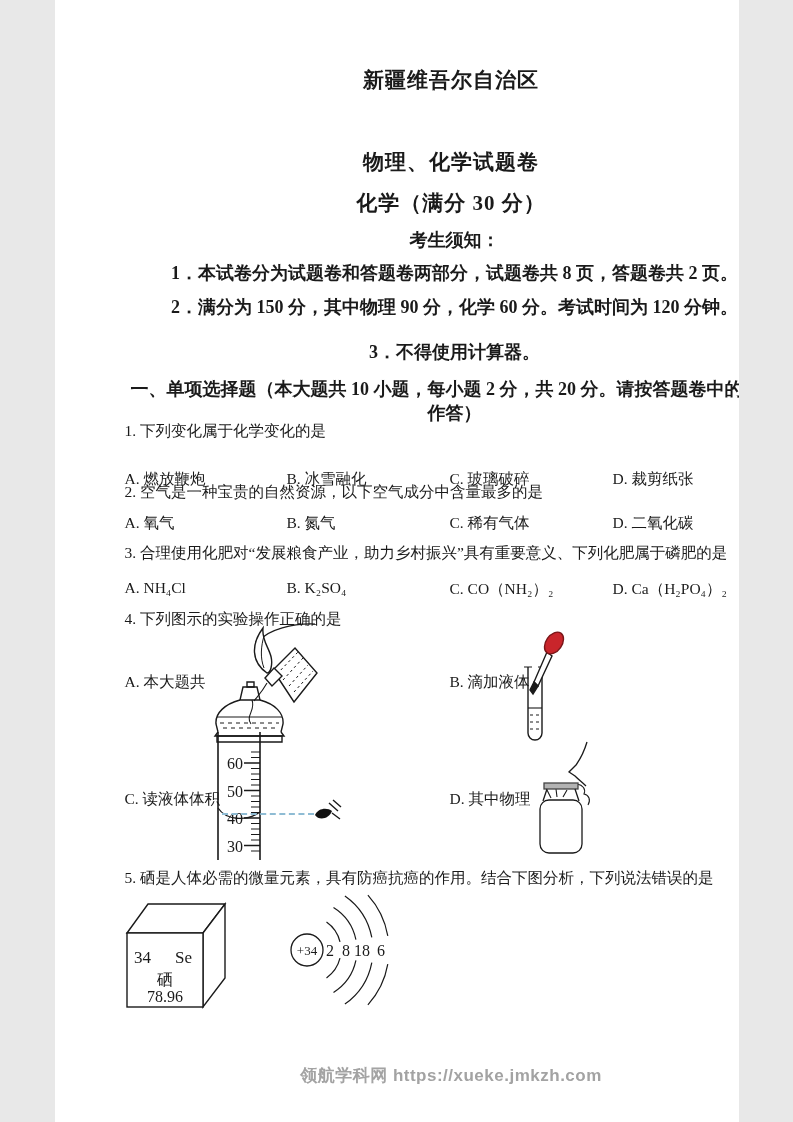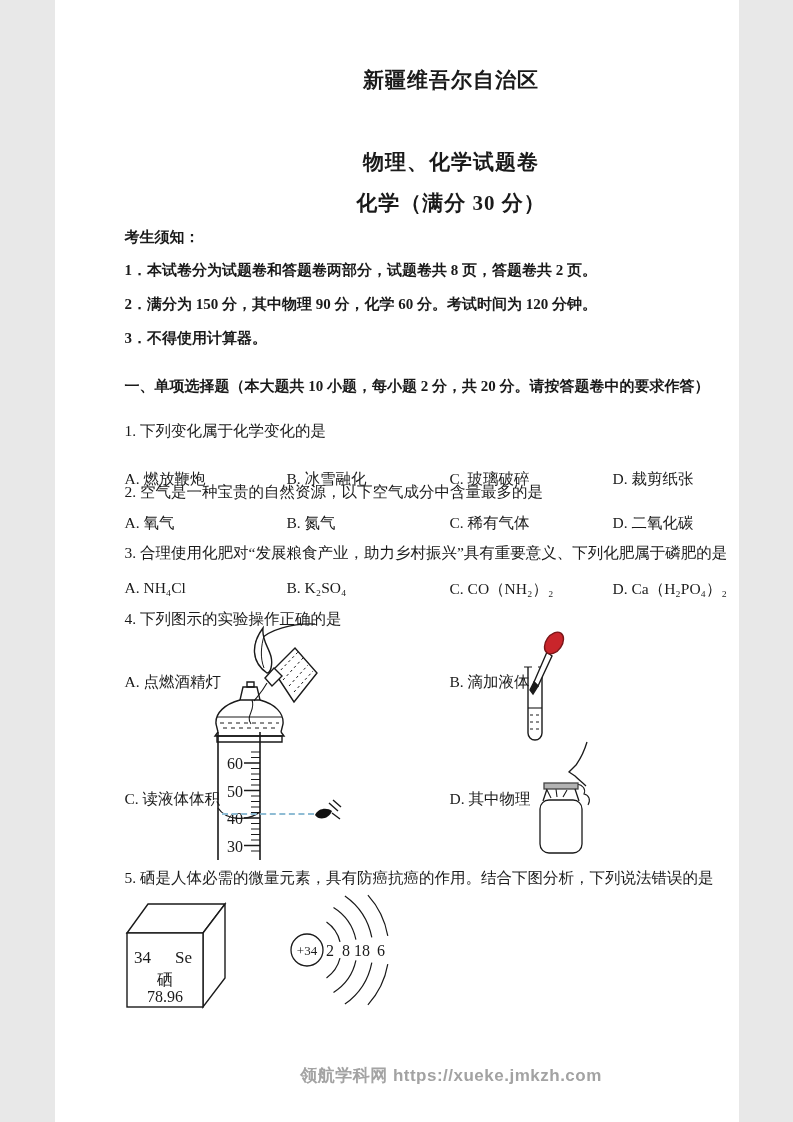--- a/index.html
+++ b/index.html
@@ -5,21 +5,21 @@
   * { margin:0; padding:0; box-sizing:border-box; }
   html,body { background:#e8e8e8; }
   .page {
     position:relative; width:684px; height:1122px; margin:0 auto;
     background:#ffffff; overflow:hidden; color:#1a1a1a;
     font-family:"Liberation Serif","DejaVu Serif",serif;
   }
   .abs { position:absolute; }
   .center { left:0; width:793px; text-align:center;font-weight:bold; }
   .title { font-size:21px; font-weight:bold; letter-spacing:1px; }
-  .boldline { left:70px; width:660px; font-size:15px; font-weight:bold; }
+  .boldline { left:70px; width:660px; font-size:18px; font-weight:bold;text-align:center; }
   .stem { left:70px; width:680px; font-size:15.5px; }
   .optrow { left:70px; width:700px; font-size:15.5px; display:grid;
             grid-template-columns:162px 163px 163px 1fr; }
   .figlabel { font-size:15.5px; }
   line, path, polygon, rect.stroke, ellipse, circle { vector-effect:non-scaling-stroke; }
   svg { display:block; }
   svg text { font-family:"Liberation Serif","DejaVu Serif",serif; fill:#1a1a1a; }
   .sightline { left:167px; top:813px; width:92px; height:0;
                border-top:2px dashed #8fbcd4; }
   .watermark { font-family:"Liberation Sans","DejaVu Sans",sans-serif;
@@ -30,21 +30,21 @@
 
 <div class="page">
 
   <div class="abs center title" style="top:66px">新疆维吾尔自治区</div>
   <div class="abs center title" style="top:148px">物理、化学试题卷</div>
   <div class="abs center title" style="top:189px">化学（满分 30 分）</div>
 
   <div class="abs boldline" style="top:228px">考生须知：</div>
   <div class="abs boldline" style="top:261px">1．本试卷分为试题卷和答题卷两部分，试题卷共 8 页，答题卷共 2 页。</div>
   <div class="abs boldline" style="top:295px">2．满分为 150 分，其中物理 90 分，化学 60 分。考试时间为 120 分钟。</div>
-  <div class="abs boldline" style="top:329px">3．不得使用计算器。</div>
+  <div class="abs boldline" style="top:340px">3．不得使用计算器。</div>
 
   <div class="abs boldline" style="top:377px">一、单项选择题（本大题共 10 小题，每小题 2 分，共 20 分。请按答题卷中的要求作答）</div>
 
   <div class="abs stem" style="top:421px">1. 下列变化属于化学变化的是</div>
   <div class="abs optrow" style="top:469px">
     <span>A. 燃放鞭炮</span>
     <span>B. 冰雪融化</span>
     <span>C. 玻璃破碎</span>
     <span>D. 裁剪纸张</span>
   </div>
@@ -60,21 +60,21 @@
   <div class="abs stem" style="top:543px">3. 合理使用化肥对“发展粮食产业，助力乡村振兴”具有重要意义、下列化肥属于磷肥的是</div>
   <div class="abs optrow" style="top:579px">
     <span>A. NH₄Cl</span>
     <span>B. K₂SO₄</span>
     <span>C. CO（NH₂）₂</span>
     <span>D. Ca（H₂PO₄）₂</span>
   </div>
 
   <div class="abs stem" style="top:609px">4. 下列图示的实验操作正确的是</div>
 
-  <div class="abs figlabel" style="left:70px;top:672px">A. 点燃酒精灯</div>
+  <div class="abs figlabel" style="left:70px;top:672px">A. 本大题共</div>
   <div class="abs figlabel" style="left:395px;top:672px">B. 滴加液体</div>
   <div class="abs figlabel" style="left:70px;top:789px">C. 读液体体积</div>
   <div class="abs figlabel" style="left:395px;top:789px">D. 其中物理</div>
 
   <svg class="abs" style="left:152px;top:620px" width="120" height="126" viewBox="0 0 120 126">
     <g fill="none" stroke="#1a1a1a" stroke-width="1.4">
 
       <path d="M 53 20 C 62 10 85 3 108 4" stroke-width="1.1"></path>
 
       <path d="M 60 53 C 44 42 44 24 56 8 C 54 24 68 32 64 48 C 63 52 62 53 60 53 Z" fill="#ffffff"></path>

